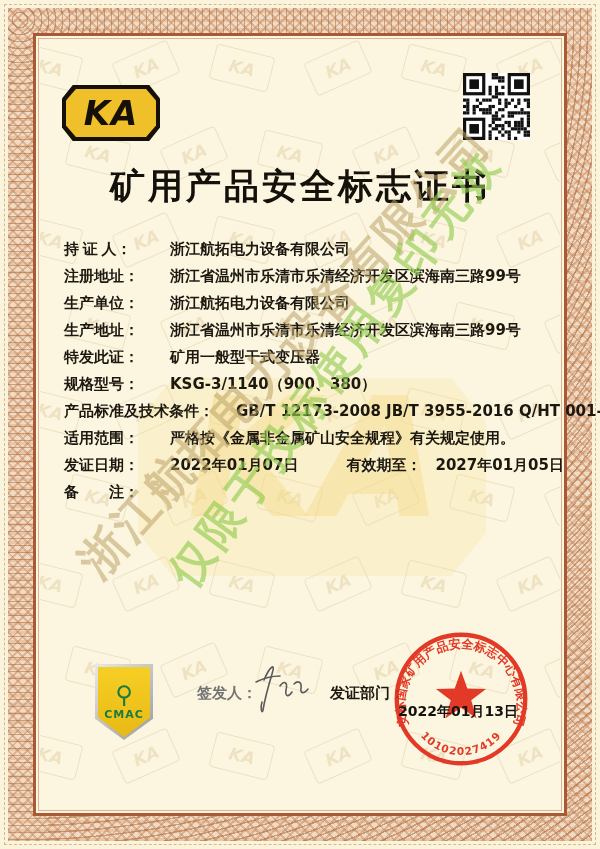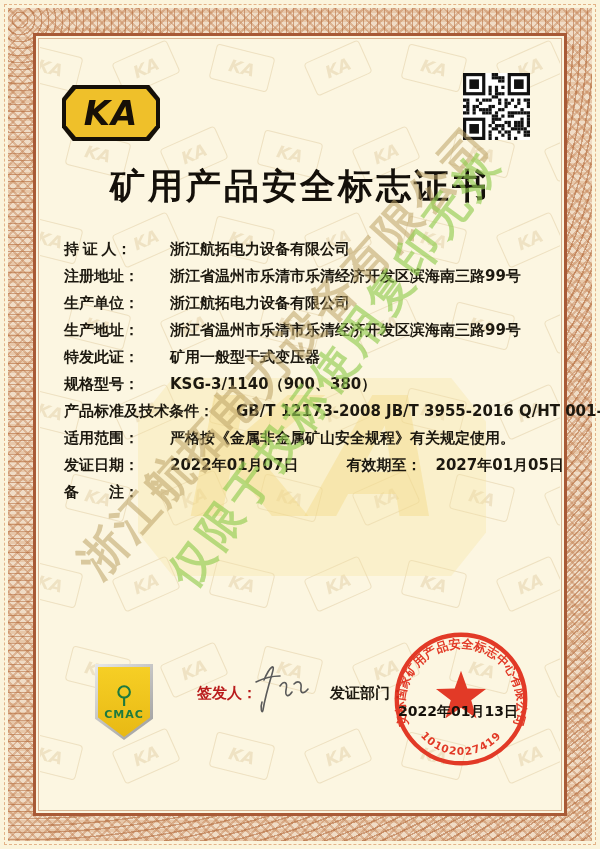--- a/index.html
+++ b/index.html
@@ -69,21 +69,21 @@
   
   .cmac{position:absolute;left:95px;top:664px;width:58px;height:76px;
           background:linear-gradient(135deg,#e8e8e8,#9a9a9a);
           clip-path:polygon(0 0,100% 0,100% 72%,50% 100%,0 72%);}
   .cmac-inner{position:absolute;inset:3px;background:linear-gradient(180deg,#f6cf25,#e8b914);
           clip-path:polygon(0 0,100% 0,100% 72%,50% 100%,0 72%);
           display:flex;flex-direction:column;align-items:center;justify-content:center;}
   .cmac-tools{font-size:24px;line-height:24px;color:#1d7a3f;}
   .cmac-text{font-size:11px;font-weight:900;color:#1d7a3f;letter-spacing:1px;margin-top:1px;}
   .signer-label{position:absolute;left:197px;top:684px;font-size:15px;font-weight:900;
-          color:#b91c1c;font-family:"Liberation Serif","DejaVu Serif",serif;}
+          color:#737373;font-family:"Liberation Serif","DejaVu Serif",serif;}
   .signature{position:absolute;left:250px;top:658px;width:62px;height:60px;}
   .dept-label{position:absolute;left:330px;top:684px;font-size:15px;font-weight:900;
           color:#1c180f;font-family:"Liberation Serif","DejaVu Serif",serif;}
   .seal{position:absolute;left:388px;top:626px;width:146px;height:146px;z-index:5;opacity:.92;}
   .seal-date{position:absolute;left:378px;top:703px;width:160px;text-align:center;z-index:6;
           font-size:14px;font-weight:bold;color:#15110b;}
 </style>
 </head>
 <body>
 

